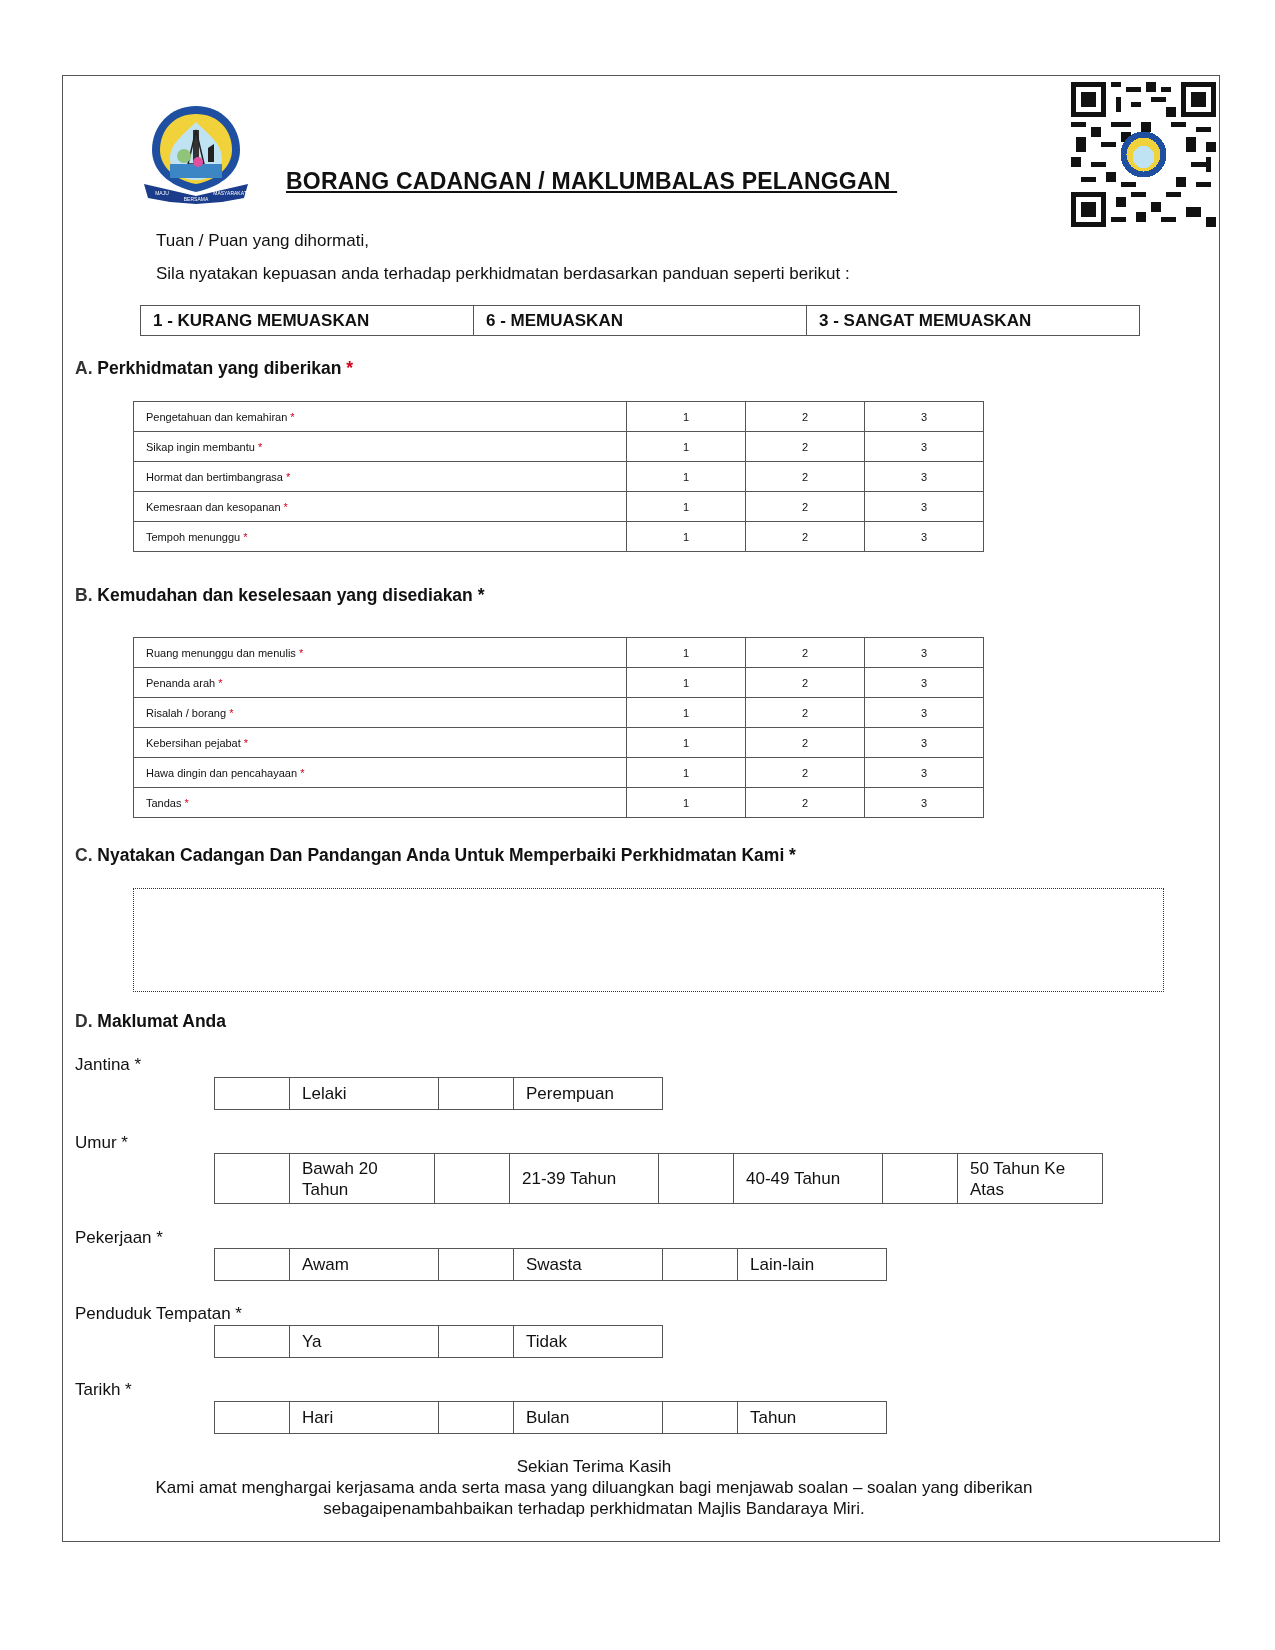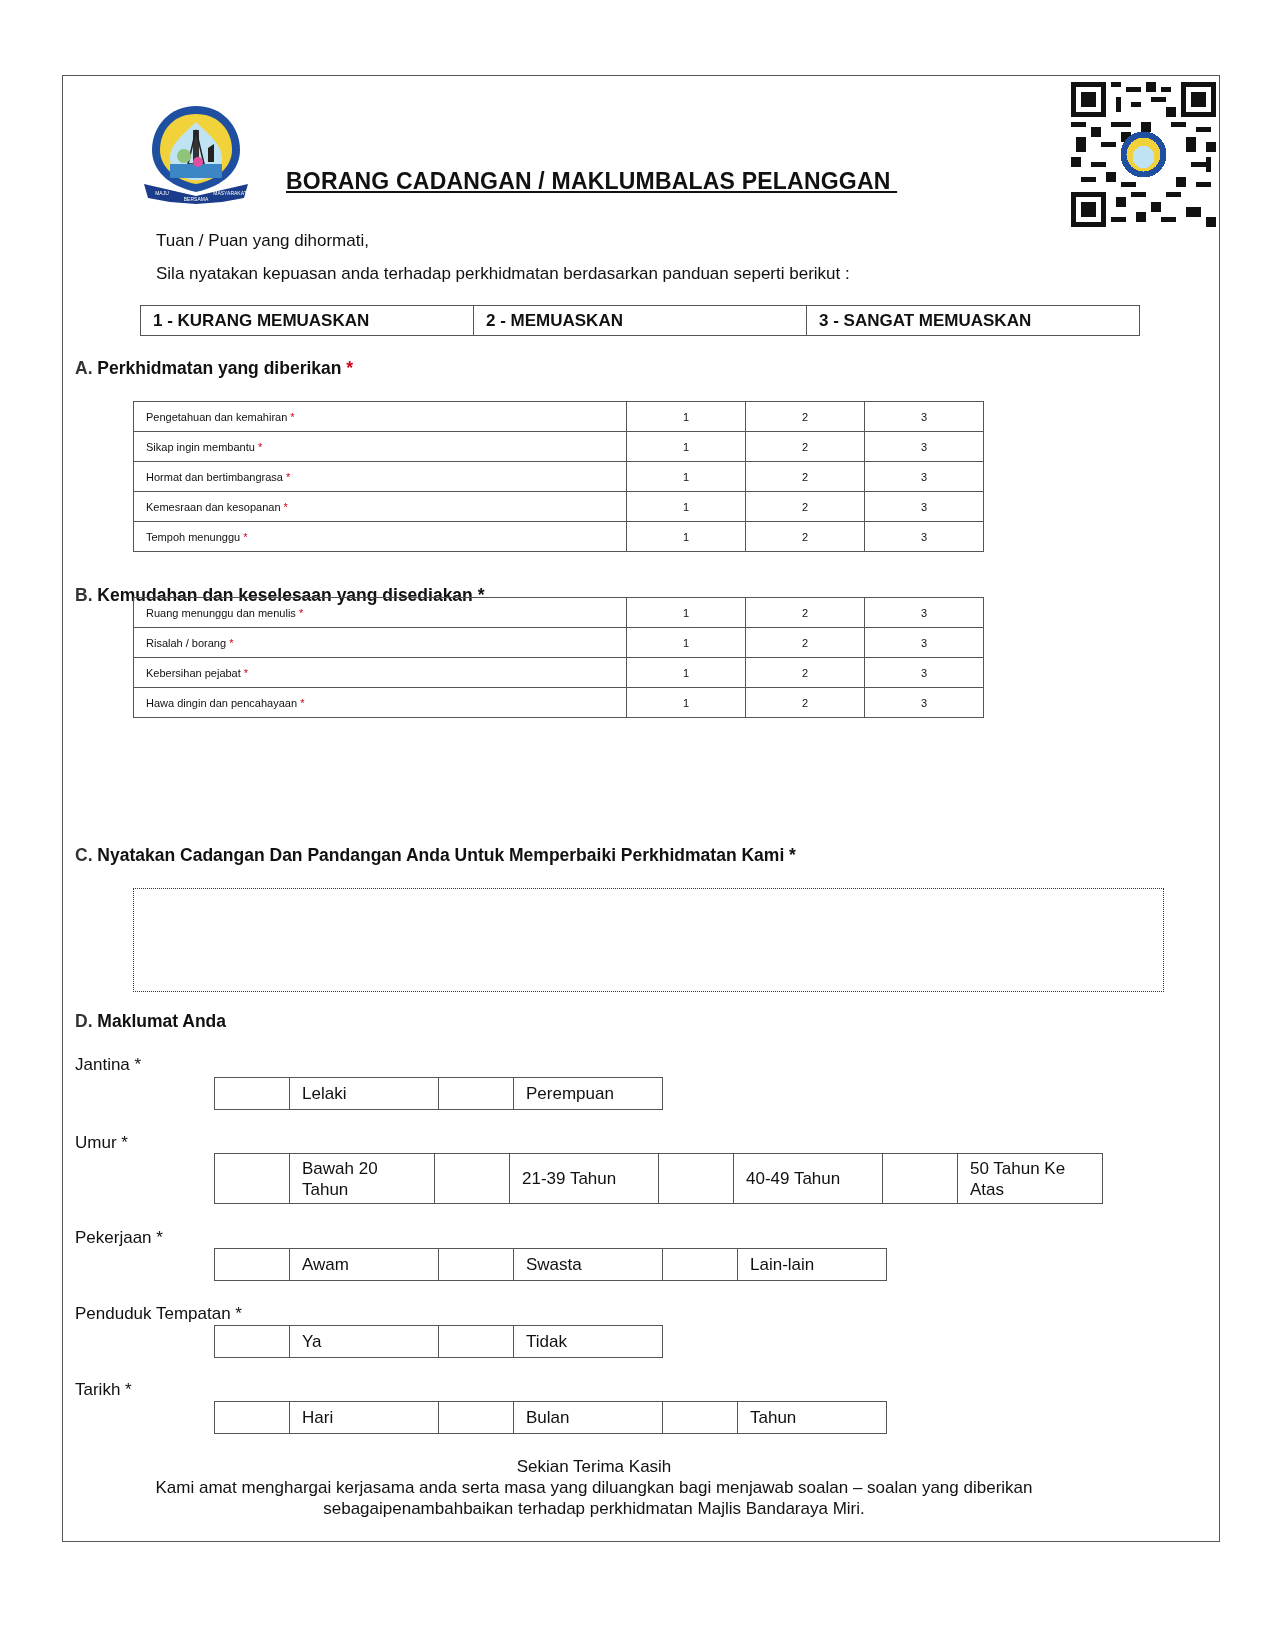--- a/index.html
+++ b/index.html
@@ -107,21 +107,21 @@
   </svg>
 </div>
 
 <div class="title">BORANG CADANGAN / MAKLUMBALAS PELANGGAN </div>
 
 <div class="intro" style="top:231px;">Tuan / Puan yang dihormati,</div>
 <div class="intro" style="top:257px;margin-top:7px;">Sila nyatakan kepuasan anda terhadap perkhidmatan berdasarkan panduan seperti berikut :</div>
 
 <div class="legend">
   <div>1 - KURANG MEMUASKAN</div>
-  <div>2 - MEMUASKAN</div>
+  <div>6 - MEMUASKAN</div>
   <div>3 - SANGAT MEMUASKAN</div>
 </div>
 
 <div class="sec-h" style="top:358px;">
   <span class="letter">A.</span><span> Perkhidmatan yang diberikan </span><span class="req">*</span>
 </div>
 
 <table class="rt" style="top:401px;">
   <tbody>
     <tr>
@@ -154,42 +154,54 @@
       <td class="num">2</td>
       <td class="num">3</td>
     </tr>
   </tbody>
 </table>
 
 <div class="sec-h" style="top:585px;">
   <span class="letter">B.</span><span> Kemudahan dan keselesaan yang disediakan *</span>
 </div>
 
-<table class="rt" style="top:597px;">
+<table class="rt" style="top:637px;">
   <tbody>
     <tr>
       <td class="lbl"><span>Ruang menunggu dan menulis </span><span class="req">*</span></td>
       <td class="num">1</td>
       <td class="num">2</td>
       <td class="num">3</td>
     </tr>
     <tr>
+      <td class="lbl"><span>Penanda arah </span><span class="req">*</span></td>
+      <td class="num">1</td>
+      <td class="num">2</td>
+      <td class="num">3</td>
+    </tr>
+    <tr>
       <td class="lbl"><span>Risalah / borang </span><span class="req">*</span></td>
       <td class="num">1</td>
       <td class="num">2</td>
       <td class="num">3</td>
     </tr>
     <tr>
       <td class="lbl"><span>Kebersihan pejabat </span><span class="req">*</span></td>
       <td class="num">1</td>
       <td class="num">2</td>
       <td class="num">3</td>
     </tr>
     <tr>
       <td class="lbl"><span>Hawa dingin dan pencahayaan </span><span class="req">*</span></td>
+      <td class="num">1</td>
+      <td class="num">2</td>
+      <td class="num">3</td>
+    </tr>
+    <tr>
+      <td class="lbl"><span>Tandas </span><span class="req">*</span></td>
       <td class="num">1</td>
       <td class="num">2</td>
       <td class="num">3</td>
     </tr>
   </tbody>
 </table>
 
 <div class="sec-h" style="top:845px;">
   <span class="letter">C.</span><span> Nyatakan Cadangan Dan Pandangan Anda Untuk Memperbaiki Perkhidmatan Kami *</span>
 </div>

